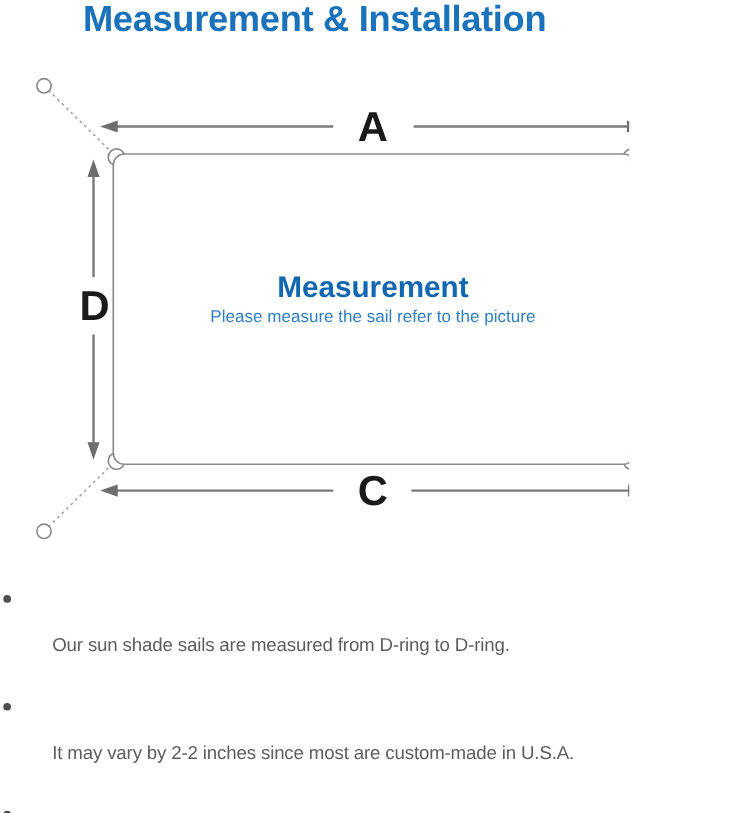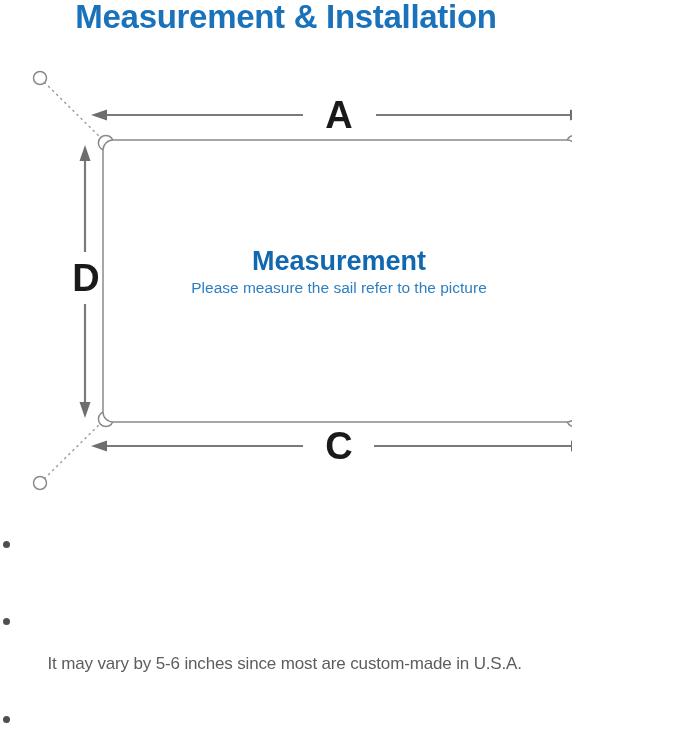--- a/index.html
+++ b/index.html
@@ -128,24 +128,25 @@
     <text class="dim-label" x="339" y="459" text-anchor="middle">C</text>
     <text class="dim-label" x="86" y="291" text-anchor="middle">D</text>
 
     <text class="center-title" x="339" y="270" text-anchor="middle">Measurement</text>
     <text class="center-subtitle" x="339" y="293" text-anchor="middle">Please measure the sail refer to the picture</text>
   </svg>
 
   <ul class="notes-list">
     <li class="note-item">
       <span class="bullet-dot"></span>
+      <span>Our sun shade sails are measured from D-ring to D-ring.</span>
     </li>
     <li class="note-item">
       <span class="bullet-dot"></span>
-      <span>It may vary by 5-6 inches since most are custom-made in U.S.A.</span>
+      <span>It may vary by 2-2 inches since most are custom-made in U.S.A.</span>
     </li>
     <li class="note-item">
       <span class="bullet-dot"></span>
       
     </li>
 
   </ul>
 
 </div>
 

